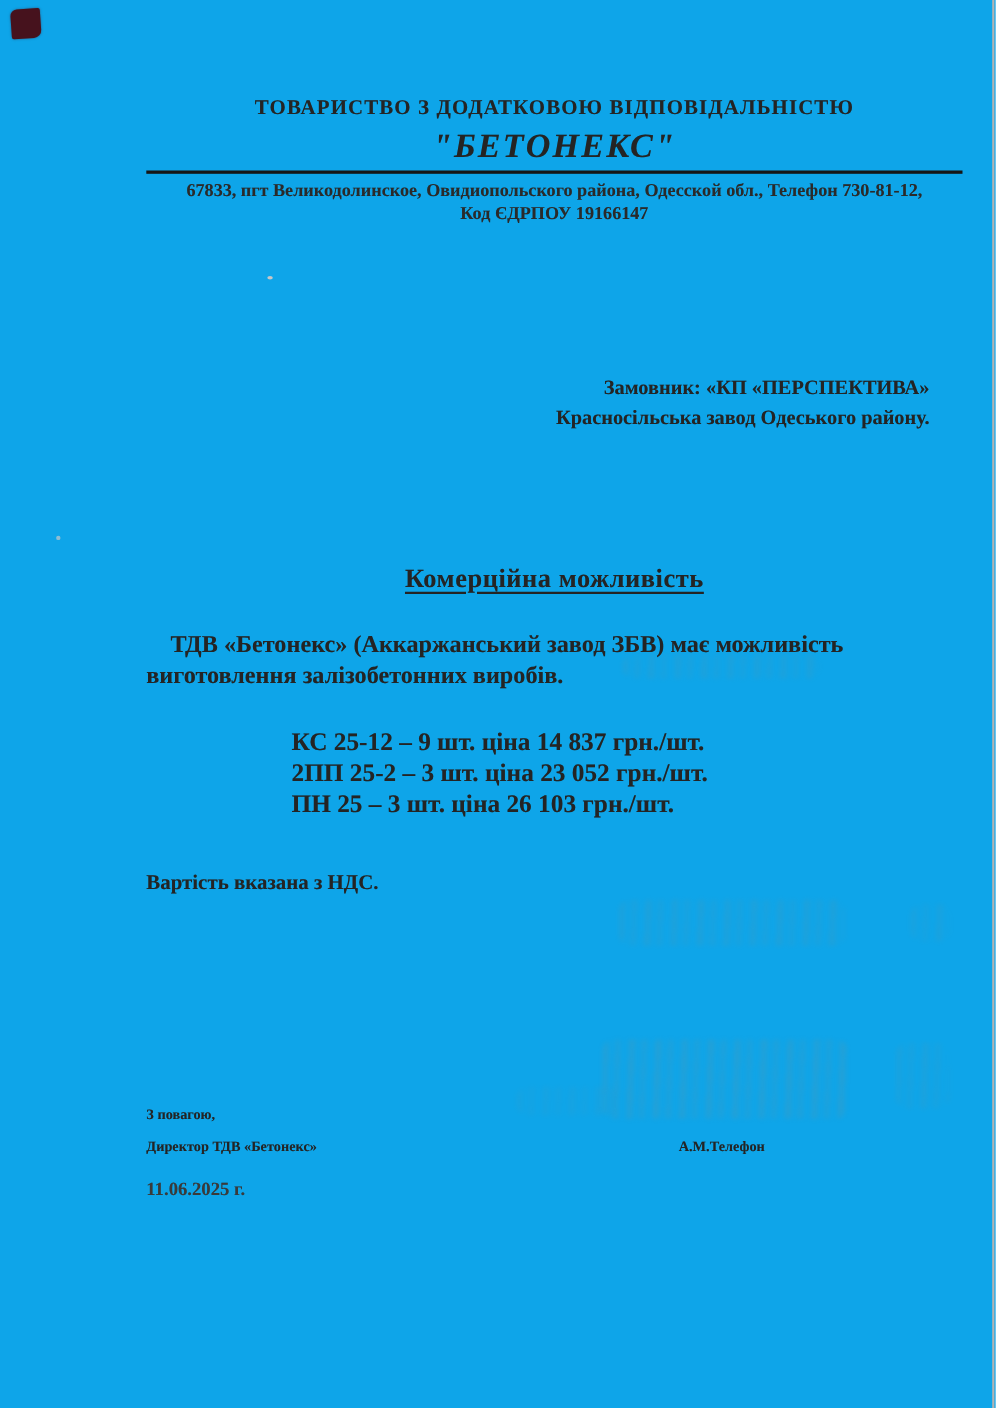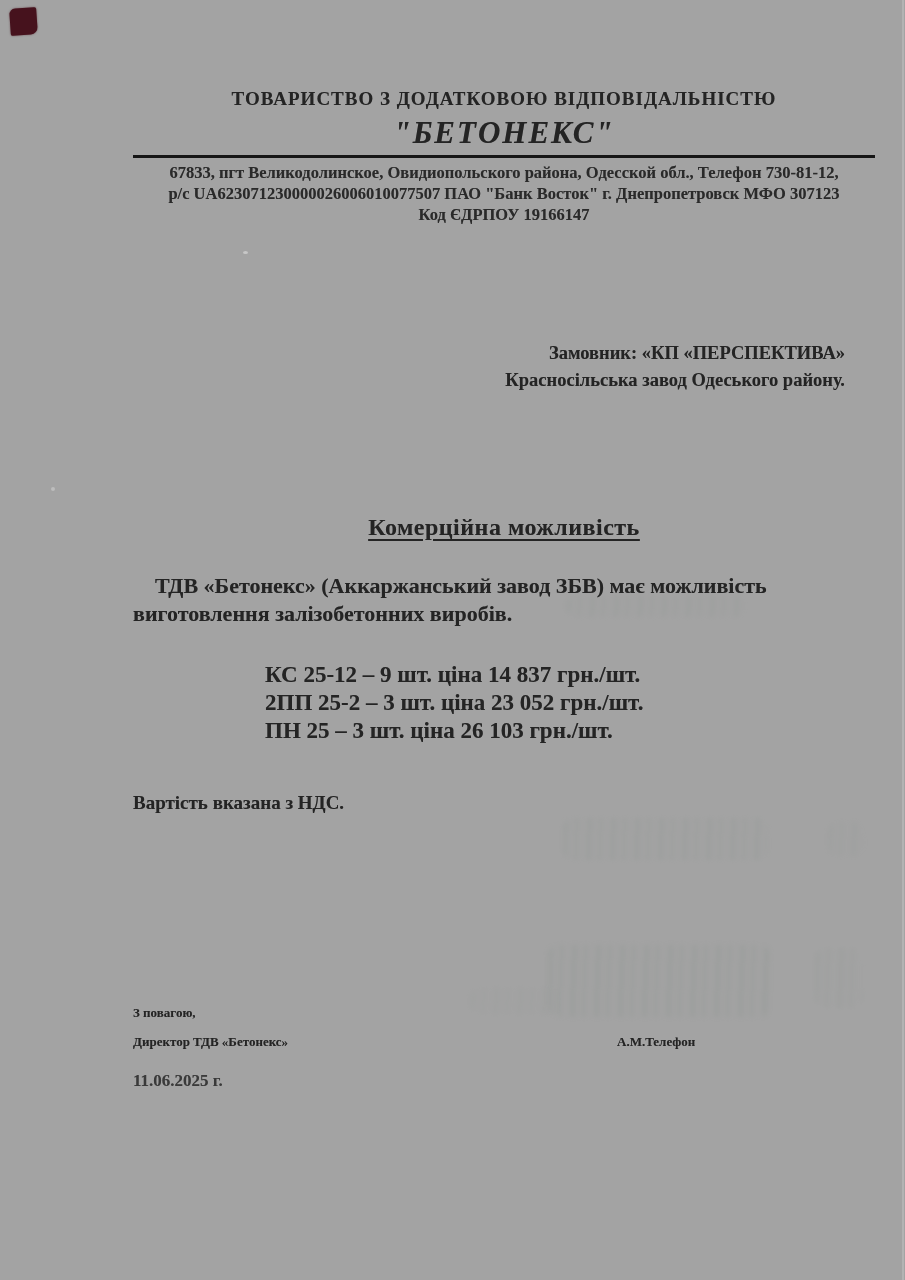--- a/index.html
+++ b/index.html
@@ -7,21 +7,21 @@
   body {
     background: #ffffff;
     font-family: "Liberation Serif", "DejaVu Serif", serif;
     color: #242424;
     overflow: hidden;
   }
   .page {
     position: relative;
     width: 905px;
     height: 1280px;
-    background: #a3a3a3;
+    background: #0ea5e9;
   }
   
   .txt { text-shadow: 0 0 0.6px rgba(40,40,40,0.35); font-weight: bold; }
 
   .corner-mark {
     position: absolute;
     left: 10px; top: 8px;
     width: 27px; height: 27px;
     background: #46121d;
     border-radius: 6px 2px 7px 2px;
@@ -161,21 +161,20 @@
 
 <div class="page">
 
   <div class="corner-mark"></div>
 
   <div class="letterhead">
     <div class="org-type txt">ТОВАРИСТВО З ДОДАТКОВОЮ ВІДПОВІДАЛЬНІСТЮ</div>
     <div class="company-name txt">"БЕТОНЕКС"</div>
     <hr class="letterhead-divider">
     <div class="address-line txt">67833, пгт Великодолинское, Овидиопольского района, Одесской обл., Телефон 730-81-12,</div>
-    <div class="address-line txt">р/с UA623071230000026006010077507 ПАО "Банк Восток" г. Днепропетровск МФО 307123</div>
     <div class="address-line txt">Код ЄДРПОУ 19166147</div>
   </div>
 
   <div class="recipient">
     <div class="txt">Замовник: «КП «ПЕРСПЕКТИВА»</div>
     <div class="txt">Красносільська завод Одеського району.</div>
   </div>
 
   <div class="doc-title">
     <span class="txt">Комерційна можливість</span>

